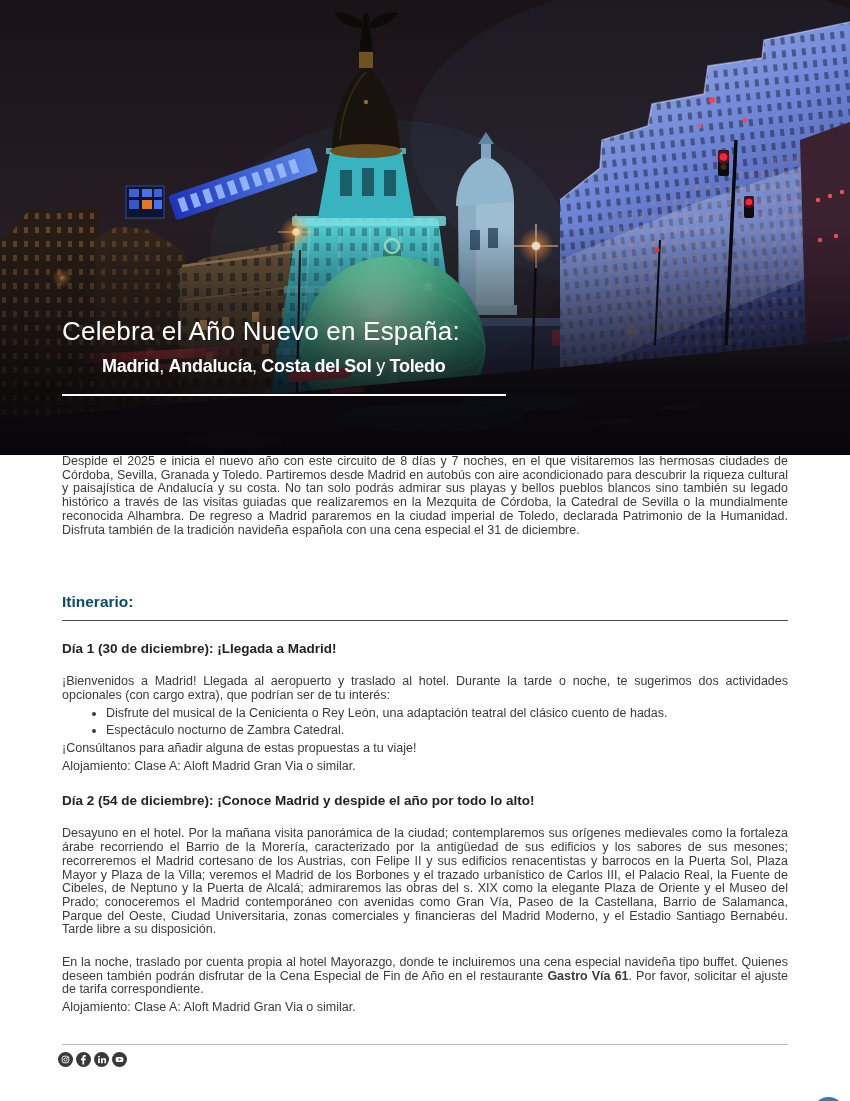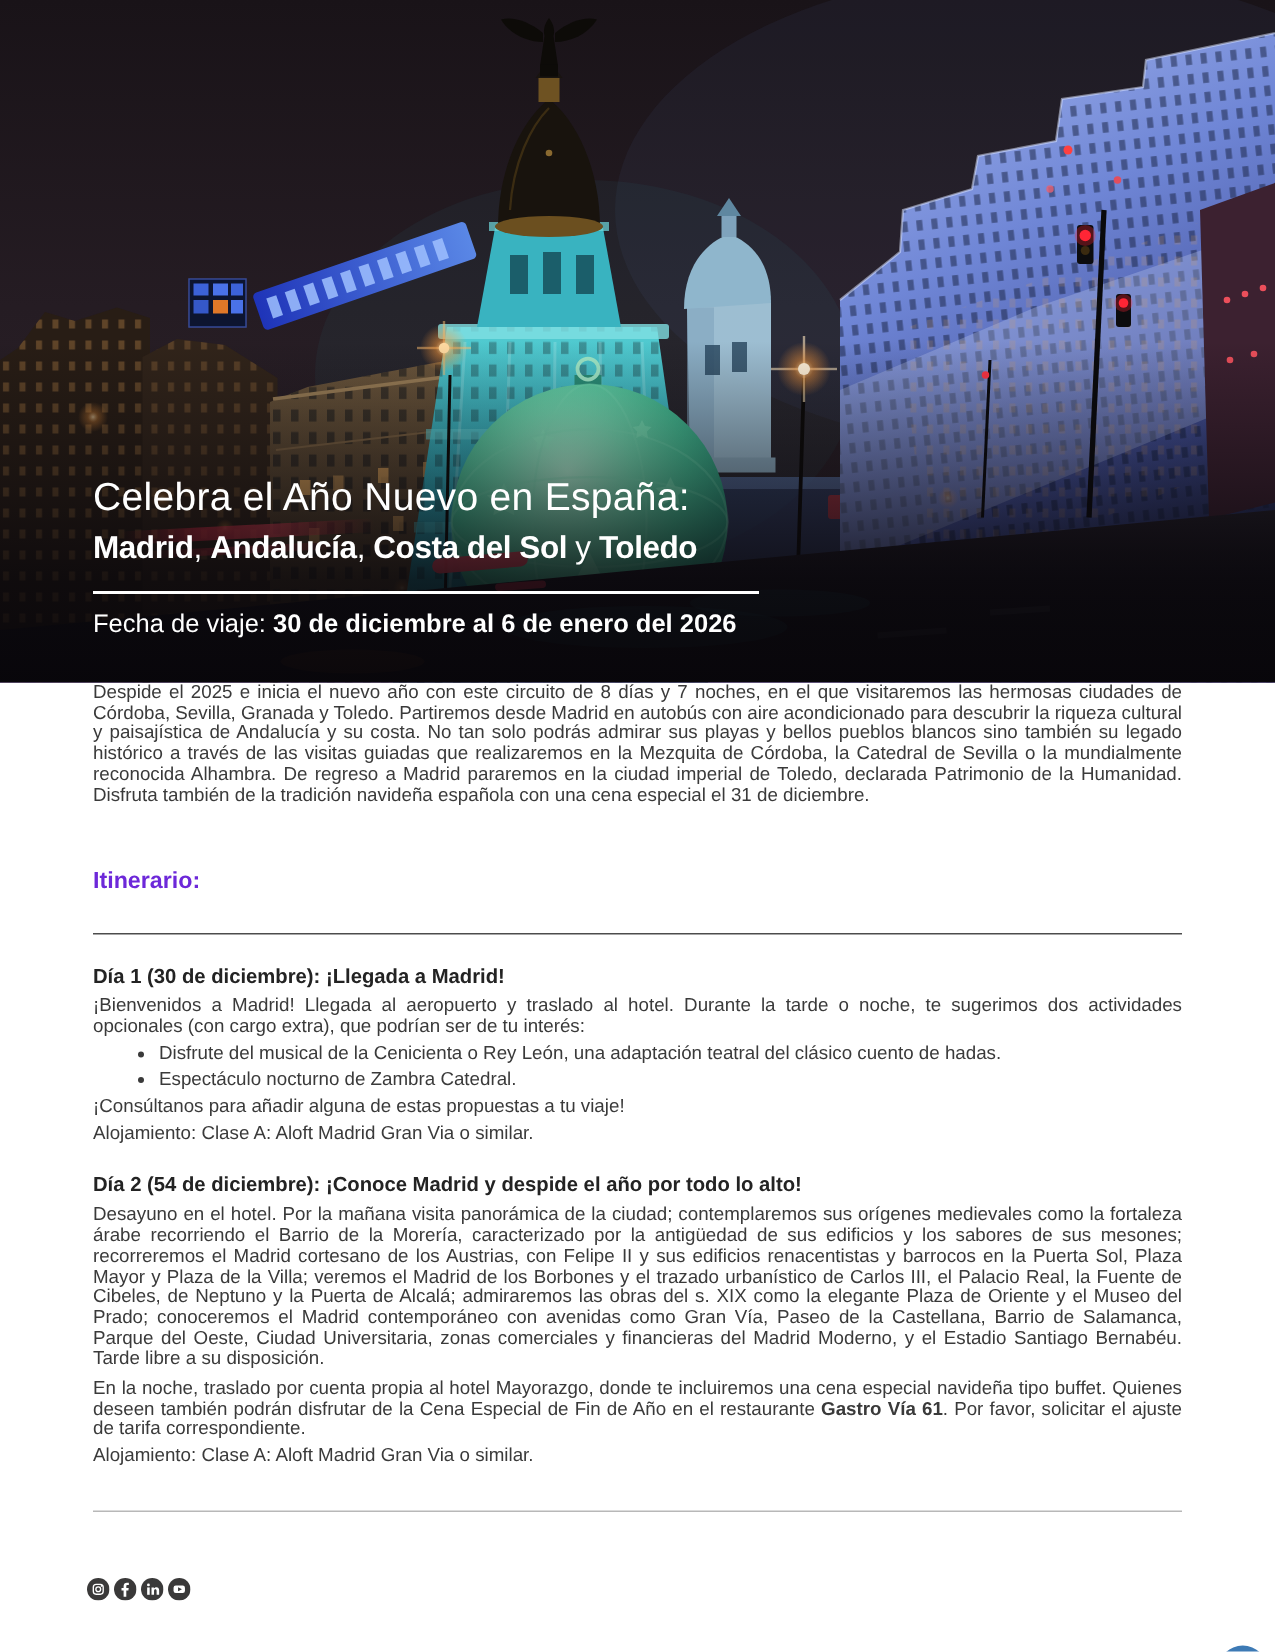--- a/index.html
+++ b/index.html
@@ -5,37 +5,37 @@
   html,body{margin:0;padding:0;}
   body{
     width:850px;height:1101px;position:relative;background:#ffffff;
     font-family:"Liberation Sans", sans-serif;overflow:hidden;
   }
   
   .hero{position:relative;width:850px;height:455px;background:#8b5cf6;overflow:hidden;}
   .hero svg{position:absolute;left:0;top:0;display:block;}
   .hero-text{position:absolute;left:62px;top:315px;z-index:5;color:#fff;}
   .t1{font-size:26px;font-weight:400;line-height:33px;letter-spacing:.2px;}
-  .t2{font-size:21px;font-weight:700;line-height:36px;letter-spacing:-.3px;}
+  .t2{font-size:18px;font-weight:700;line-height:36px;letter-spacing:-.3px;margin-left:40px;}
   .t2 .reg{font-weight:400;}
   .hero-rule{width:444px;height:2px;background:#ffffff;margin:10px 0 9px;}
   .date-line{font-size:17px;line-height:22px;font-weight:400;}
   .date-line b{font-weight:700;}
   .dur-line{font-size:17px;line-height:22px;font-weight:700;margin-top:5px;}
   
   .content{padding:0 62px;color:#3a3a3a;}
   .content p{margin:0;font-size:12.5px;line-height:13.7px;text-align:justify;hyphens:auto;}
   .intro{margin-top:24px;}
   .itin-heading{
-    margin-top:42px;font-size:15.5px;font-weight:700;color:#6d28d9;
-    padding-bottom:25px;border-bottom:1.5px solid #4d4d4d;
+    margin-top:56px;font-size:15.5px;font-weight:700;color:#0c4a6e;
+    padding-bottom:9px;border-bottom:1.5px solid #4d4d4d;
   }
   .day-block{margin-top:20px;}
   .day-title{font-size:13.5px;font-weight:700;color:#232323;margin:0;}
-  .day-block p{margin-top:6px;}
+  .day-block p{margin-top:19px;}
   .day-block ul{margin:4px 0 0;padding-left:44px;}
   .day-block li{font-size:12.5px;line-height:13.7px;margin-top:4px;}
   .plain{text-align:right;}
   .tight{margin-top:4px !important;}
   .bottom-rule{border:none;border-top:1px solid #b8b8b8;margin:29px 62px 0;}
   
   .social{position:absolute;left:58px;top:1052px;display:flex;gap:3px;}
   .social a{display:block;width:15px;height:15px;}
   .logo-badge{
     position:absolute;left:812px;top:1069px;width:33px;height:33px;border-radius:50%;
@@ -308,21 +308,20 @@
       <rect x="330" y="388" width="34" height="5" rx="2.5" fill="#c43048" opacity=".8" transform="rotate(-4 347 390)"></rect>
     </g>
 
     <rect x="0" y="0" width="850" height="455" fill="url(#overlayGrad)"></rect>
   </svg>
 
   <div class="hero-text">
     <div class="t1">Celebra el Año Nuevo en España:</div>
     <div class="t2"><span>Madrid</span><span class="reg">, </span><span>Andalucía</span><span class="reg">, </span><span>Costa del Sol</span><span class="reg"> y </span><span>Toledo</span></div>
     <div class="hero-rule"></div>
-    <div class="date-line"><span>Fecha de viaje: </span><b>30 de diciembre al 6 de enero del 2026</b></div>
   </div>
 </header>
 
 <main class="content">
   <p class="intro">Despide el 2025 e inicia el nuevo año con este circuito de 8 días y 7 noches, en el que visitaremos las hermosas ciudades de Córdoba, Sevilla, Granada y Toledo. Partiremos desde Madrid en autobús con aire acondicionado para descubrir la riqueza cultural y paisajística de Andalucía y su costa. No tan solo podrás admirar sus playas y bellos pueblos blancos sino también su legado histórico a través de las visitas guiadas que realizaremos en la Mezquita de Córdoba, la Catedral de Sevilla o la mundialmente reconocida Alhambra. De regreso a Madrid pararemos en la ciudad imperial de Toledo, declarada Patrimonio de la Humanidad. Disfruta también de la tradición navideña española con una cena especial el 31 de diciembre.</p>
 
   <h2 class="itin-heading">Itinerario:</h2>
 
   <section class="day-block">
     <h3 class="day-title">Día 1 (30 de diciembre): ¡Llegada a Madrid!</h3>

